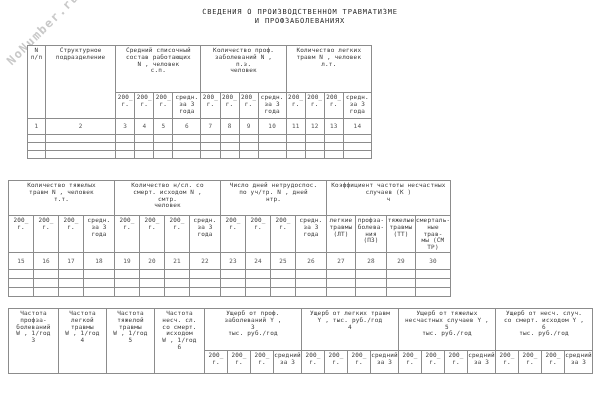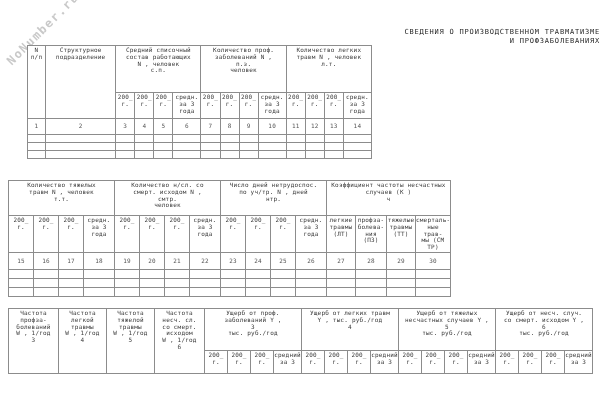--- a/index.html
+++ b/index.html
@@ -6,24 +6,23 @@
   body{
     width:600px;height:420px;position:relative;background:#ffffff;
     font-family:"DejaVu Sans Mono",monospace;color:#3a3a3a;overflow:hidden;
   }
   .watermark{
     position:absolute;left:4px;top:58px;transform:rotate(-45deg);
     transform-origin:0 0;font-size:12px;font-weight:bold;letter-spacing:1.5px;
     color:#c9c9c9;white-space:nowrap;
   }
   .title{
-    position:absolute;top:8px;left:0;width:600px;text-align:right;
+    position:absolute;top:8px;left:0;width:600px;text-align:center;
     font-size:7px;line-height:9px;letter-spacing:0.8px;color:#1f1f1f;
     white-space:pre-line;
-    margin-top:20px;
   }
   table{
     position:absolute;border-collapse:collapse;table-layout:fixed;
     background:#ffffff;
   }
   td{
     border:1px solid #8c8c8c;
     font-size:6px;line-height:6.8px;letter-spacing:0.2px;
     text-align:center;vertical-align:top;
     padding:1px 0;white-space:pre-line;overflow:hidden;color:#3a3a3a;

